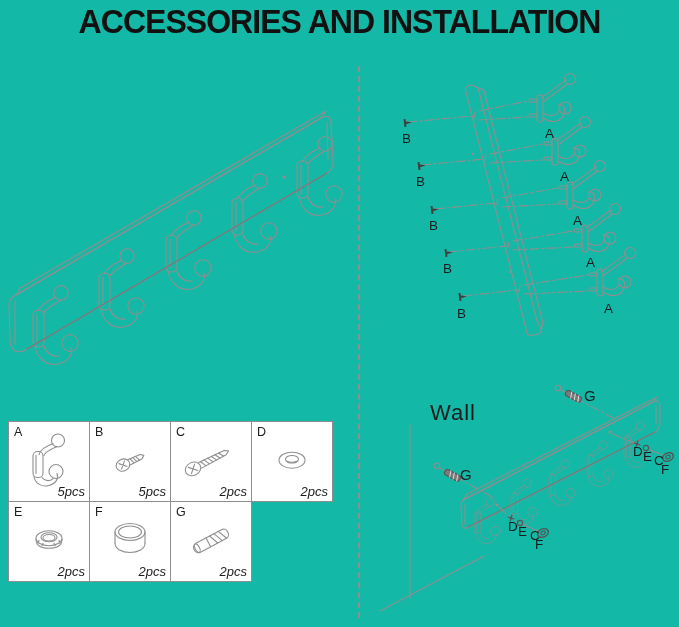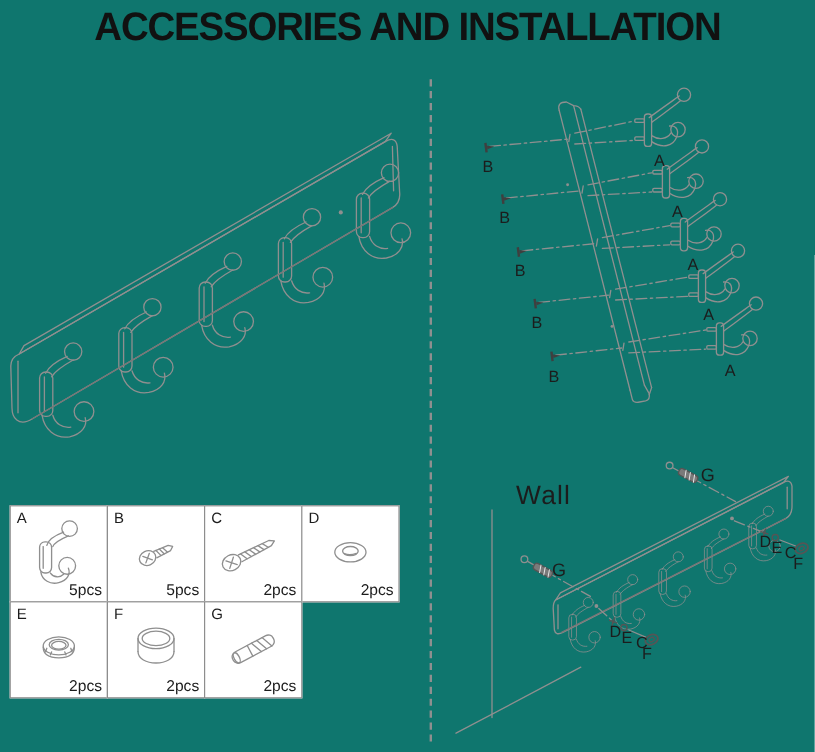--- a/index.html
+++ b/index.html
@@ -1,16 +1,16 @@
 <!DOCTYPE html>
 <html><head>
 <meta charset="utf-8">
 <style>
   html,body{margin:0;padding:0;background:#fff;}
-  #canvas{position:relative;width:679px;height:627px;background:#0f766e;overflow:hidden;
+  #canvas{position:relative;width:679px;height:627px;background:#14b8a6;overflow:hidden;
           font-family:"Liberation Sans",sans-serif;color:#1c1c1c;}
   .title{position:absolute;top:3px;left:0;width:679px;text-align:center;
          font-size:33px;font-weight:bold;letter-spacing:-1px;color:#111;
          font-family:"Liberation Sans",sans-serif;transform:scaleX(.97);}
   .divider{position:absolute;left:358px;top:66px;height:552px;width:0;
            border-left:2px dashed #8f8f8f;}
   .fig{position:absolute;}
   svg.art .ln, svg.art path, svg.art rect, svg.art circle, svg.art ellipse{
       fill:none;stroke:#8f8f8f;stroke-width:1.1;stroke-linecap:round;stroke-linejoin:round;}
   svg.art .dd{stroke-dasharray:9 3 2 3;}
@@ -24,21 +24,21 @@
   text.lbl{font-size:13.5px;}
   text.walltxt{font-size:22px;fill:#2b2b2b;letter-spacing:1px;}
   text.glbl{font-size:15px;}
   
   .ptable{position:absolute;left:8px;top:421px;}
   .prow{display:flex;}
   .prow + .prow{margin-top:-1px;}
   .pcell{position:relative;width:80px;height:79px;border:1px solid #8d8d8d;background:#fff;}
   .pcell + .pcell{margin-left:-1px;}
   .pcell .pid{position:absolute;top:3px;left:5px;font-size:12.5px;}
-  .pcell .pqty{position:absolute;bottom:2px;right:4px;font-size:13px;}
+  .pcell .pqty{position:absolute;bottom:2px;right:4px;font-size:13px;font-style:italic;}
   .pcell .picon{position:absolute;left:50%;top:50%;transform:translate(-50%,-54%);}
 </style>
 </head>
 <body>
 
 <div id="canvas">
 
   <div class="title">ACCESSORIES AND INSTALLATION</div>
 
   <div class="divider"></div>

